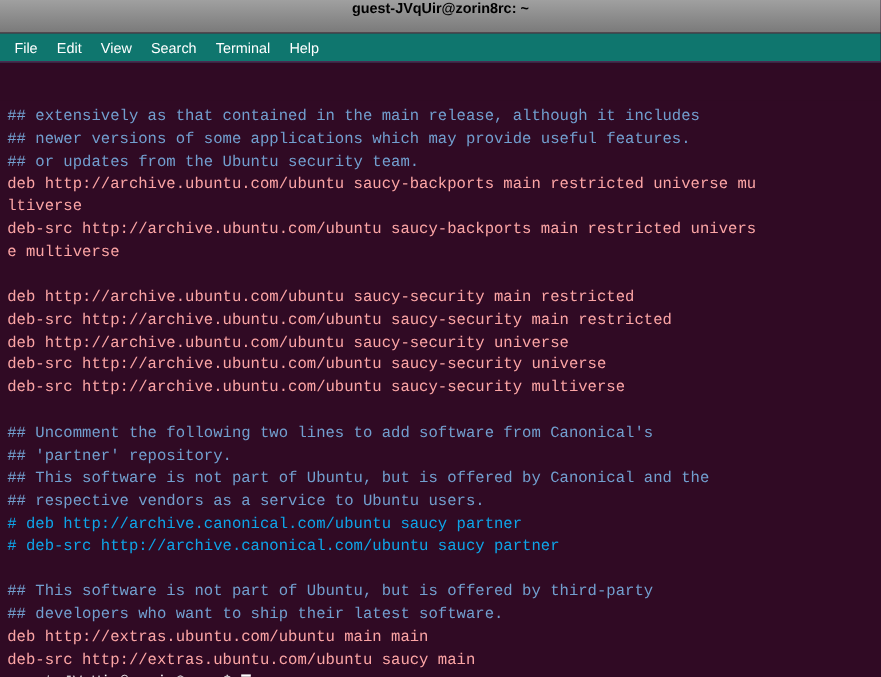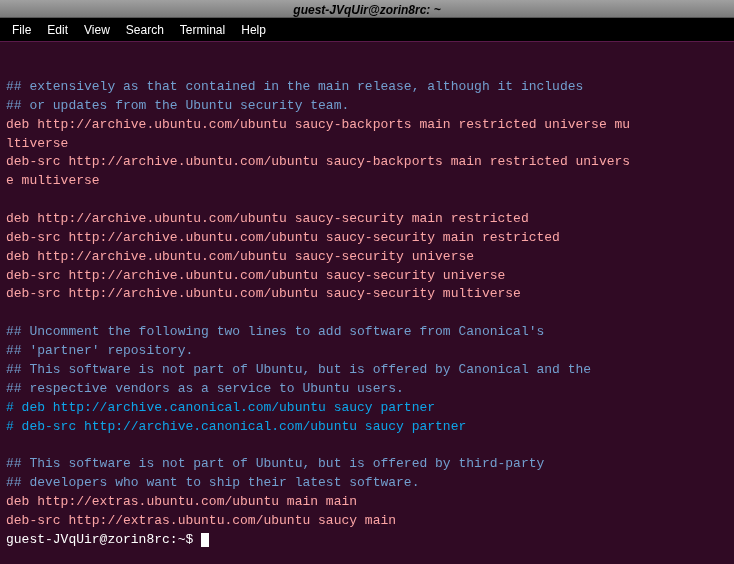--- a/index.html
+++ b/index.html
@@ -12,37 +12,36 @@
       width: 734px;
       height: 564px;
       background: #300a24;
       font-family: 'Courier New', Courier, monospace;
       font-size: 13px;
       overflow: hidden;
     }
 
     .title-bar {
       background: linear-gradient(to bottom, #a0a0a0, #7a7a7a);
-      height: 18px;
+      height: 28px;
       display: flex;
-      align-items: flex-end;
+      align-items: flex-start;
       justify-content: center;
       border-bottom: 1px solid #555;
-      font-style: italic;
     }
 
     .title-bar-text {
       color: #000;
       font-family: sans-serif;
       font-size: 12px;
       font-weight: bold;
     }
 
     .menu-bar {
-      background: #000000;
+      background: #0f766e;
       height: 24px;
       display: flex;
       align-items: center;
       padding: 0 4px;
       border-bottom: 1px solid #5a1a4a;
     }
 
     .menu-item {
       color: #fff;
       font-family: sans-serif;
@@ -105,20 +104,21 @@
 <span class="menu-item">File</span>
     <span class="menu-item">Edit</span>
     <span class="menu-item">View</span>
     <span class="menu-item">Search</span>
     <span class="menu-item">Terminal</span>
     <span class="menu-item">Help</span>
   </div>
 
 <div class="terminal-content">
 <div class="line comment">## extensively as that contained in the main release, although it includes</div>
+    <div class="line comment">## newer versions of some applications which may provide useful features.</div>
     <div class="line comment">## or updates from the Ubuntu security team.</div>
     <div class="line url">deb http://archive.ubuntu.com/ubuntu saucy-backports main restricted universe mu</div>
     <div class="line url">ltiverse</div>
     <div class="line url">deb-src http://archive.ubuntu.com/ubuntu saucy-backports main restricted univers</div>
     <div class="line url">e multiverse</div>
     <div class="line empty">&nbsp;</div>
     <div class="line url">deb http://archive.ubuntu.com/ubuntu saucy-security main restricted</div>
     <div class="line url">deb-src http://archive.ubuntu.com/ubuntu saucy-security main restricted</div>
     <div class="line url">deb http://archive.ubuntu.com/ubuntu saucy-security universe</div>
     <div class="line url">deb-src http://archive.ubuntu.com/ubuntu saucy-security universe</div>

